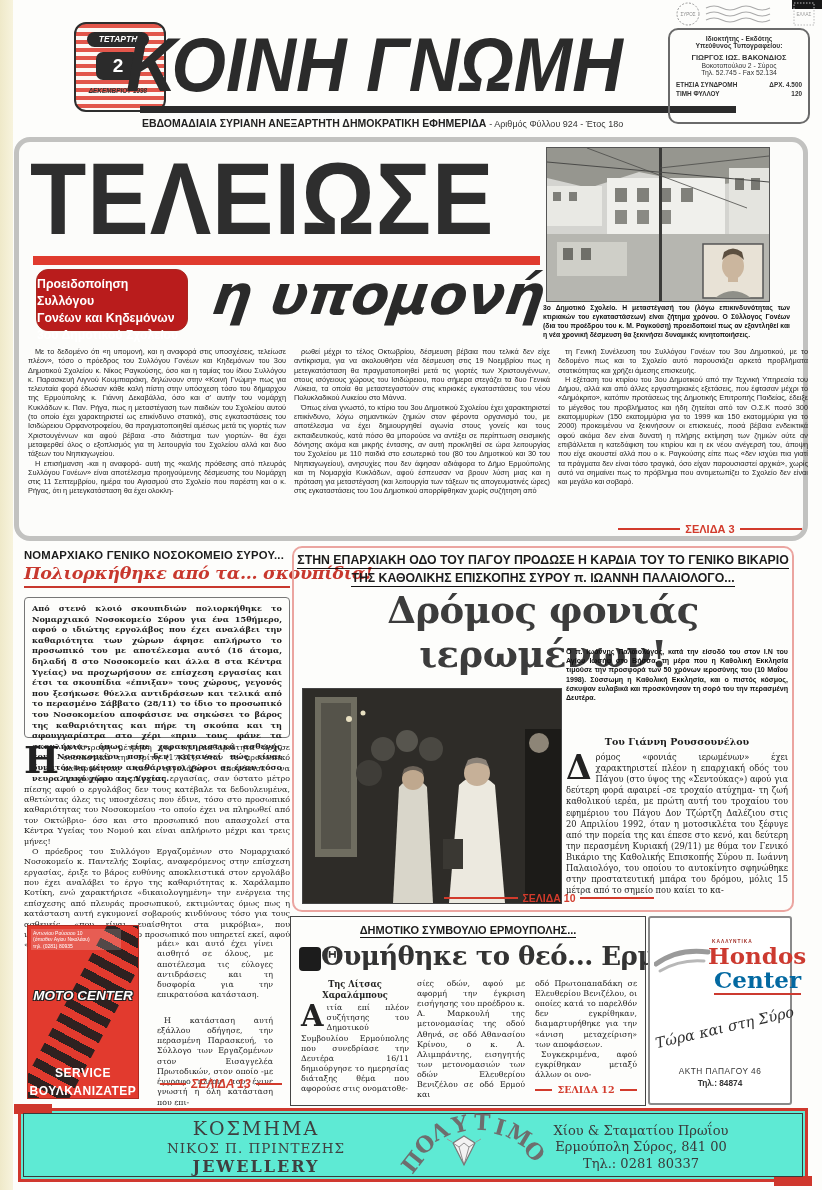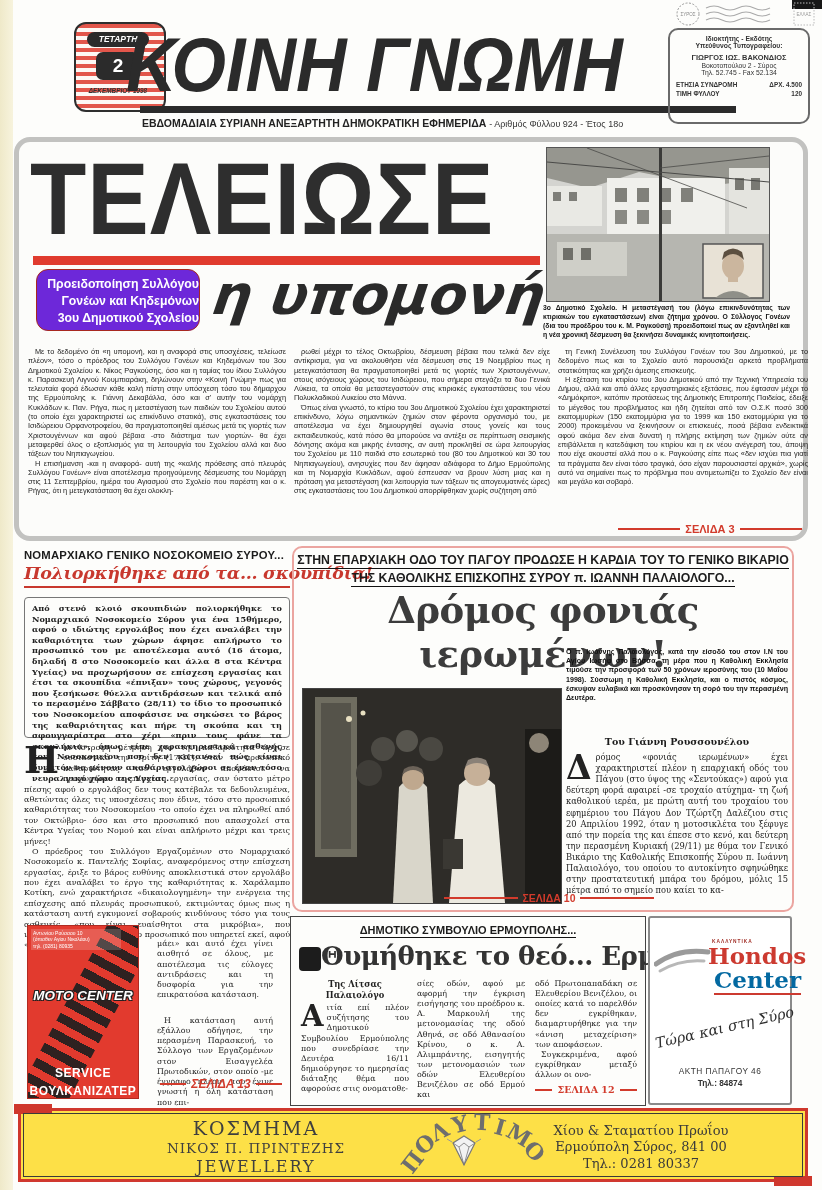--- a/index.html
+++ b/index.html
@@ -25,22 +25,22 @@
      padding:5px 6px;box-sizing:border-box;text-align:center;font-size:6.8px;color:#333;}
   .pubbox .b{font-weight:bold;}
   .pubbox .nm{font-weight:bold;font-size:7.4px;margin-top:4px;}
   .pubbox .row{display:flex;justify-content:space-between;font-weight:bold;font-size:6.4px;margin-top:2px;text-align:left;}
   .postmark{left:672px;top:1px;width:148px;height:26px;}
   
   .mainpanel{left:14px;top:137px;width:794px;height:404px;border:5px solid #c2c2c0;border-radius:16px;background:#fcfcfa;box-sizing:border-box;}
   .hl-big{left:30px;top:143px;width:520px;height:112px;font-size:97px;font-weight:bold;letter-spacing:1px;
      color:#2e2e2e;line-height:108px;transform:scale(0.95,1.05);transform-origin:left top;white-space:nowrap;}
   .hl-redbar{left:33px;top:256px;width:507px;height:9px;background:#e03b2e;}
-  .warnbox{left:36px;top:269px;width:164px;height:62px;background:#6d28d9;border:1px solid #a82820;border-radius:12px;
-     color:#fff;font-size:12.3px;font-weight:bold;text-align:right;line-height:1.38;padding-top:6px;box-sizing:border-box;}
+  .warnbox{left:36px;top:269px;width:152px;height:62px;background:#b91c1c;border:1px solid #a82820;border-radius:12px;
+     color:#fff;font-size:12.3px;font-weight:bold;text-align:left;line-height:1.38;padding-top:6px;box-sizing:border-box;}
   .hl-sub{left:213px;top:255px;width:335px;height:80px;font-family:"DejaVu Sans",sans-serif;font-style:italic;font-weight:bold;
      font-size:55px;line-height:80px;color:#2a2a2a;transform:skewX(-8deg);white-space:nowrap;}
   .photo1{left:546px;top:147px;width:222px;height:153px;border:1px solid #555;background:#ddd;}
   .cap1{left:543px;top:304px;width:247px;font-size:6.8px;font-weight:bold;line-height:1.32;text-align:justify;color:#111;}
   .bcol{top:347px;height:176px;font-size:7.35px;line-height:9.3px;text-align:justify;color:#222;}
   .bcol p{margin:0;text-indent:7px;}
   .c1{left:28px;width:258px;} .c2{left:294px;width:256px;} .c3{left:558px;width:250px;}
   .pref{display:flex;align-items:center;gap:5px;color:#d23b2c;font-weight:bold;font-size:11px;}
   .pref .rl{height:2px;background:#d23b2c;flex:1;}
   .pref1{left:618px;top:523px;width:184px;}
@@ -93,28 +93,28 @@
   .hondos{left:648px;top:916px;width:144px;height:189px;border:2px solid #8a8a8a;border-radius:3px;box-sizing:border-box;background:#fff;}
   .hondos .swoosh{position:absolute;left:4px;top:22px;}
   .hondos .small{position:absolute;left:62px;top:21px;font-size:4.8px;letter-spacing:1px;color:#a23028;font-weight:bold;}
   .hondos .b1{position:absolute;left:58px;top:24px;font-family:"DejaVu Serif",serif;font-weight:bold;font-size:23px;color:#cc3a30;}
   .hondos .b2{position:absolute;left:64px;top:48px;font-family:"DejaVu Serif",serif;font-weight:bold;font-size:23px;color:#0369a1;border-bottom:2px solid #cc3a30;}
   .hondos .tag{position:absolute;left:4px;top:102px;width:136px;text-align:center;font-family:"DejaVu Serif",serif;font-style:italic;
      font-size:14.5px;color:#2e2e2e;transform:rotate(-13deg);white-space:nowrap;}
   .hondos .ad1{position:absolute;left:0;top:148px;width:140px;text-align:center;font-size:8.3px;color:#333;letter-spacing:.5px;}
   .hondos .ad2{position:absolute;left:0;top:160px;width:140px;text-align:center;font-size:8.3px;color:#333;font-weight:bold;}
   
-  .banner{left:18px;top:1108px;width:790px;height:74px;border:3px solid #cf372c;box-sizing:border-box;background:#fde047;padding-left:15px;}
+  .banner{left:18px;top:1108px;width:790px;height:74px;border:3px solid #cf372c;box-sizing:border-box;background:#5eead4;padding-left:15px;}
   .banner .inner{position:absolute;inset:2px;border:1px solid #3a3a3a;}
   .banner .stepTL{position:absolute;left:-7px;top:-7px;width:38px;height:10px;background:#cf372c;}
   .banner .stepBR{position:absolute;right:-7px;bottom:-7px;width:38px;height:10px;background:#cf372c;}
   .jw-left{position:absolute;left:90px;top:6px;width:290px;text-align:center;color:#3f3f3f;font-family:"DejaVu Serif",serif;}
   .jw-left .l1{font-size:19px;letter-spacing:2px;}
   .jw-left .l2{font-size:13.5px;letter-spacing:1px;margin-top:1px;}
-  .jw-left .l3{font-size:16px;font-weight:normal;letter-spacing:2px;margin-top:1px;}
+  .jw-left .l3{font-size:16px;font-weight:bold;letter-spacing:2px;margin-top:1px;}
   .arcL{position:absolute;font-family:"DejaVu Serif",serif;font-size:22px;font-weight:bold;color:#6e6e6e;}
   .jw-right{position:absolute;left:470px;top:12px;width:300px;text-align:center;font-family:"DejaVu Serif",serif;font-size:13px;color:#3a3a3a;line-height:1.25;}
 </style>
 </head>
 <body>
 
 <div class="page">
 
   <div class="abs edge"></div>
   <div class="abs corner-mark"></div>
@@ -286,21 +286,21 @@
       <span>ΣΕΛΙΔΑ 10</span>
       <span class="rl"></span>
     </div>
   </div>
 
   <div class="abs cbox">
     <div class="cb-kick"><span>ΔΗΜΟΤΙΚΟ ΣΥΜΒΟΥΛΙΟ ΕΡΜΟΥΠΟΛΗΣ...</span></div>
     <div class="cb-orn"></div>
     <div class="cb-head">Θυμήθηκε το θεό... Ερμή!</div>
     <div class="cb-col" style="left:10px;">
-      <div class="cb-by">Της Λίτσας Παλαιολόγο</div>
+      <div class="cb-by">Της Λίτσας Χαραλάμπους</div>
       <p><span class="dcapA">Α</span><span>ιτία επί πλέον συζήτησης του Δημοτικού Συμβουλίου Ερμούπολης που συνεδρίασε την Δευτέρα 16/11 δημιούργησε το ημερησίας διάταξης θέμα που αφορούσε στις ονοματοθε-</span></p>
     </div>
     <div class="cb-col" style="left:126px;">
       <p>σίες οδών, αφού με αφορμή την έγκριση εισήγησης του προέδρου κ. Α. Μαρκουλή της μετονομασίας της οδού Αθηνά, σε οδό Αθανασίου Κρίνου, ο κ. Α. Αλιμπράντης, εισηγητής των μετονομασιών των οδών Ελευθερίου Βενιζέλου σε οδό Ερμού και</p>
     </div>
     <div class="cb-col" style="left:244px;width:102px;">
       <p>οδό Πρωτοπαπαδάκη σε Ελευθερίου Βενιζέλου, οι οποίες κατά το παρελθόν δεν εγκρίθηκαν, διαμαρτυρήθηκε για την «άνιση μεταχείριση» των αποφάσεων.</p>
       <p>Συγκεκριμένα, αφού εγκρίθηκαν μεταξύ άλλων οι ονο-</p>
       <div class="pref pref12">
         <span class="rl"></span>

